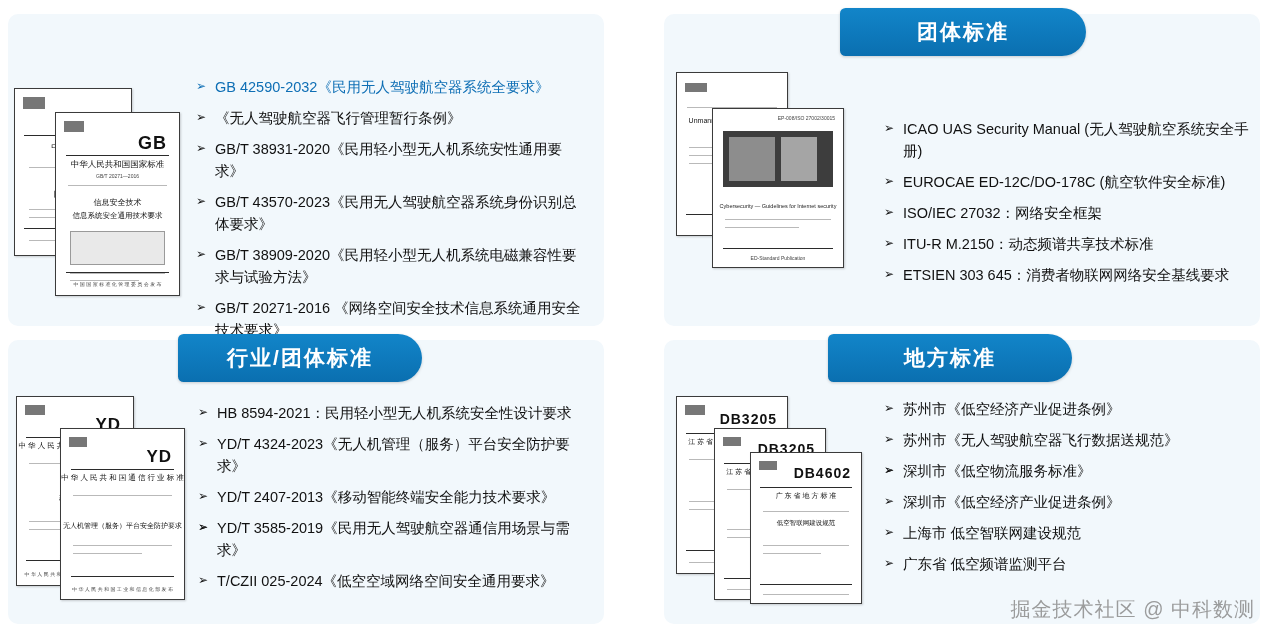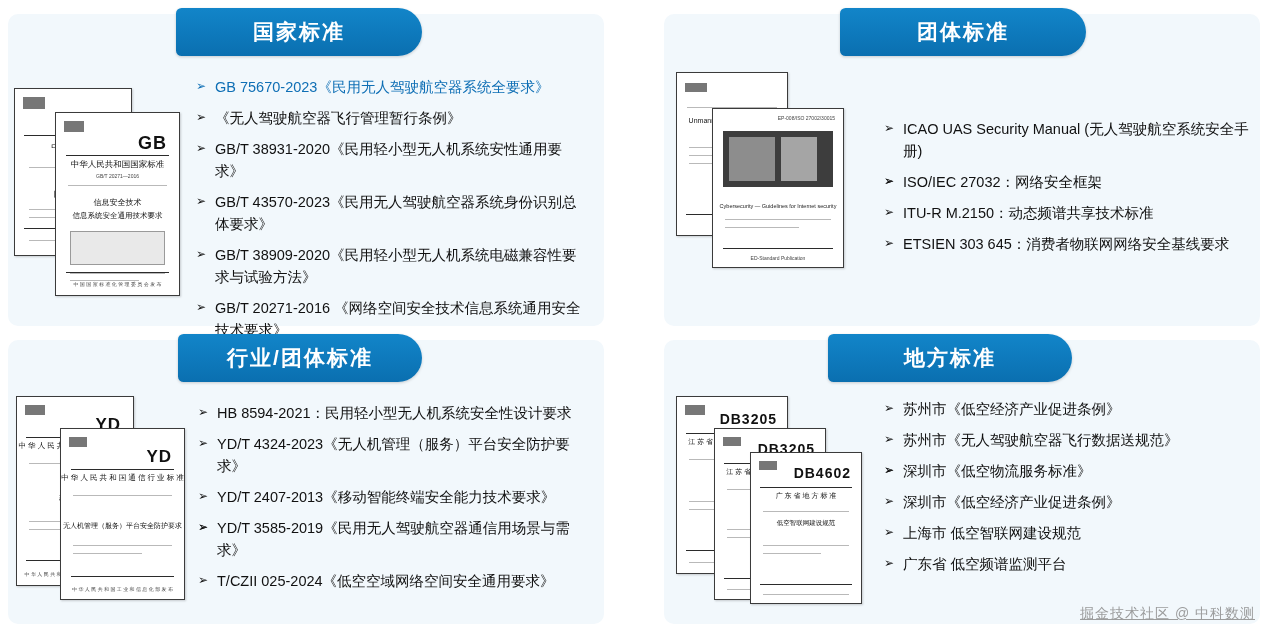--- a/index.html
+++ b/index.html
@@ -130,25 +130,24 @@
   }
   .doc .footer-rule {
     position: absolute; left: 8%; right: 8%;
     height: 1px; background: #2b2b2b;
   }
 
   
   .watermark {
     position: absolute;
     right: 14px; bottom: 8px;
-    font-size: 14px;
+    font-size: 20px;
     color: #8c8c8c;
     opacity: .85;
     letter-spacing: 1px;
-    text-decoration: underline;
   }
 </style>
 </head>
 <body>
 
 <div class="page">
 
   <div class="panel p1"></div>
 
   <div class="doc" style="left:14px; top:88px; width:118px; height:168px;">
@@ -173,24 +172,23 @@
     <div class="ln" style="left:12px; right:12px; top:72px;"></div>
     <div class="cn" style="top:84px; font-size:8px;">信息安全技术</div>
     <div class="cn" style="top:98px; font-size:7.5px;">信息系统安全通用技术要求</div>
     <div class="lightbox" style="left:14px; right:14px; top:118px; height:34px;"></div>
     <div class="ln" style="left:14px; right:14px; top:160px;"></div>
     <div class="ln" style="left:14px; right:40px; top:167px;"></div>
     <div class="footer-rule" style="bottom:22px;"></div>
     <div class="tiny" style="bottom:8px; font-size:5px;">中 国 国 家 标 准 化 管 理 委 员 会 发 布</div>
   </div>
 
-  <div class="banner b1">国家标准</div>
 
   <ul class="std-list l1">
-    <li class="first-hl"><span class="arrow">➢</span><span>GB 75670-2023《民用无人驾驶航空器系统全要求》</span></li>
+    <li class="first-hl"><span class="arrow">➢</span><span>GB 42590-2032《民用无人驾驶航空器系统全要求》</span></li>
     <li><span class="arrow">➢</span><span>《无人驾驶航空器飞行管理暂行条例》</span></li>
     <li><span class="arrow">➢</span><span>GB/T 38931-2020《民用轻小型无人机系统安性通用要求》</span></li>
     <li><span class="arrow">➢</span><span>GB/T 43570-2023《民用无人驾驶航空器系统身份识别总体要求》</span></li>
     <li><span class="arrow">➢</span><span>GB/T 38909-2020《民用轻小型无人机系统电磁兼容性要求与试验方法》</span></li>
     <li><span class="arrow">➢</span><span>GB/T 20271-2016 《网络空间安全技术信息系统通用安全技术要求》</span></li>
   </ul>
 
   <div class="panel p2"></div>
 
   <div class="doc" style="left:676px; top:72px; width:112px; height:164px;">
@@ -213,21 +211,21 @@
     <div class="ln" style="left:12px; right:12px; top:110px;"></div>
     <div class="ln" style="left:12px; right:44px; top:118px;"></div>
     <div class="footer-rule" style="bottom:18px;"></div>
     <div class="tiny" style="bottom:6px; font-size:5px;">ED-Standard Publication</div>
   </div>
 
   <div class="banner b2">团体标准</div>
 
   <ul class="std-list l2">
     <li><span class="arrow">➢</span><span>ICAO UAS Security Manual (无人驾驶航空系统安全手册)</span></li>
-    <li><span class="arrow">➢</span></li>
+    <li><span class="arrow">➢</span><span>EUROCAE ED-12C/DO-178C (航空软件安全标准)</span></li>
     <li><span class="arrow">➢</span><span>ISO/IEC 27032：网络安全框架</span></li>
     <li><span class="arrow">➢</span><span>ITU-R M.2150：动态频谱共享技术标准</span></li>
     <li><span class="arrow">➢</span><span>ETSIEN 303 645：消费者物联网网络安全基线要求</span></li>
   </ul>
 
   <div class="panel p3"></div>
 
   <div class="doc" style="left:16px; top:396px; width:118px; height:190px;">
     <div class="graybox" style="left:8px; top:8px; width:20px; height:10px;"></div>
     <div class="big" style="top:18px; font-size:17px; text-align:right; padding-right:12px;">YD</div>

